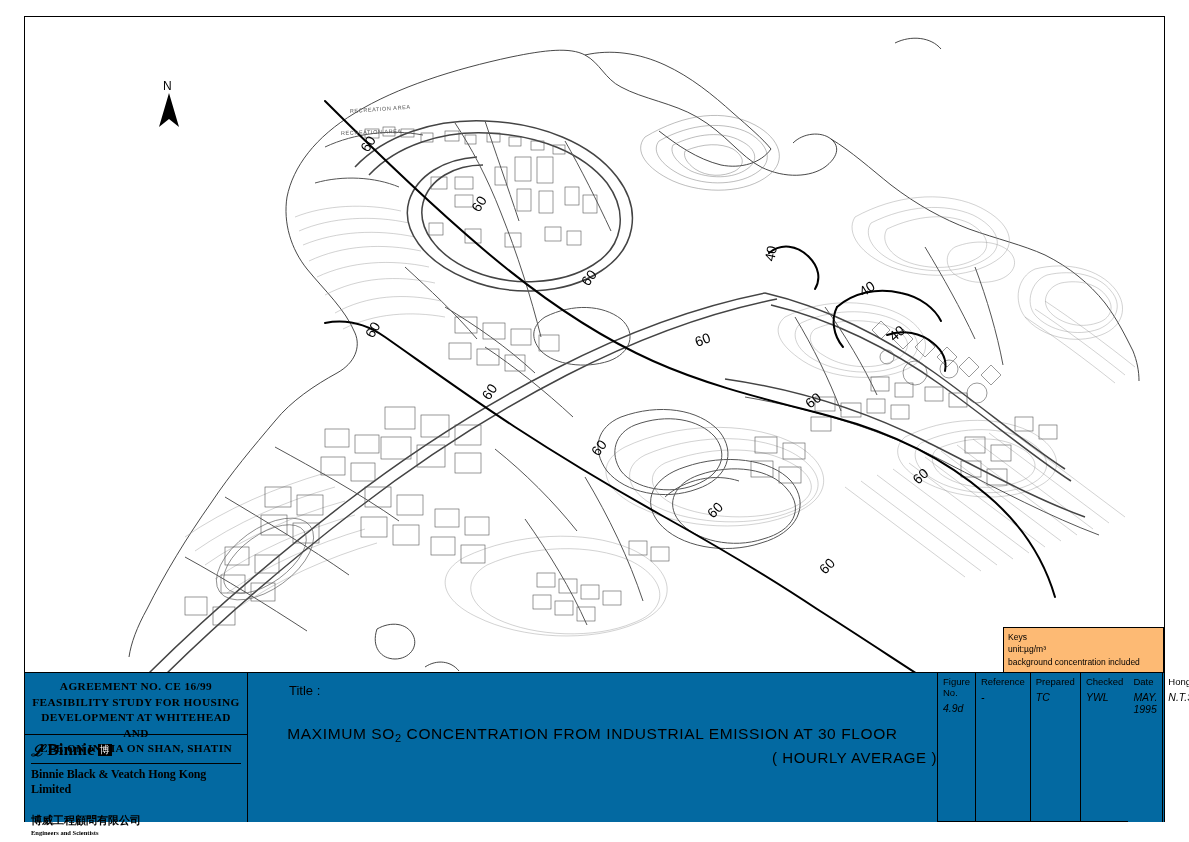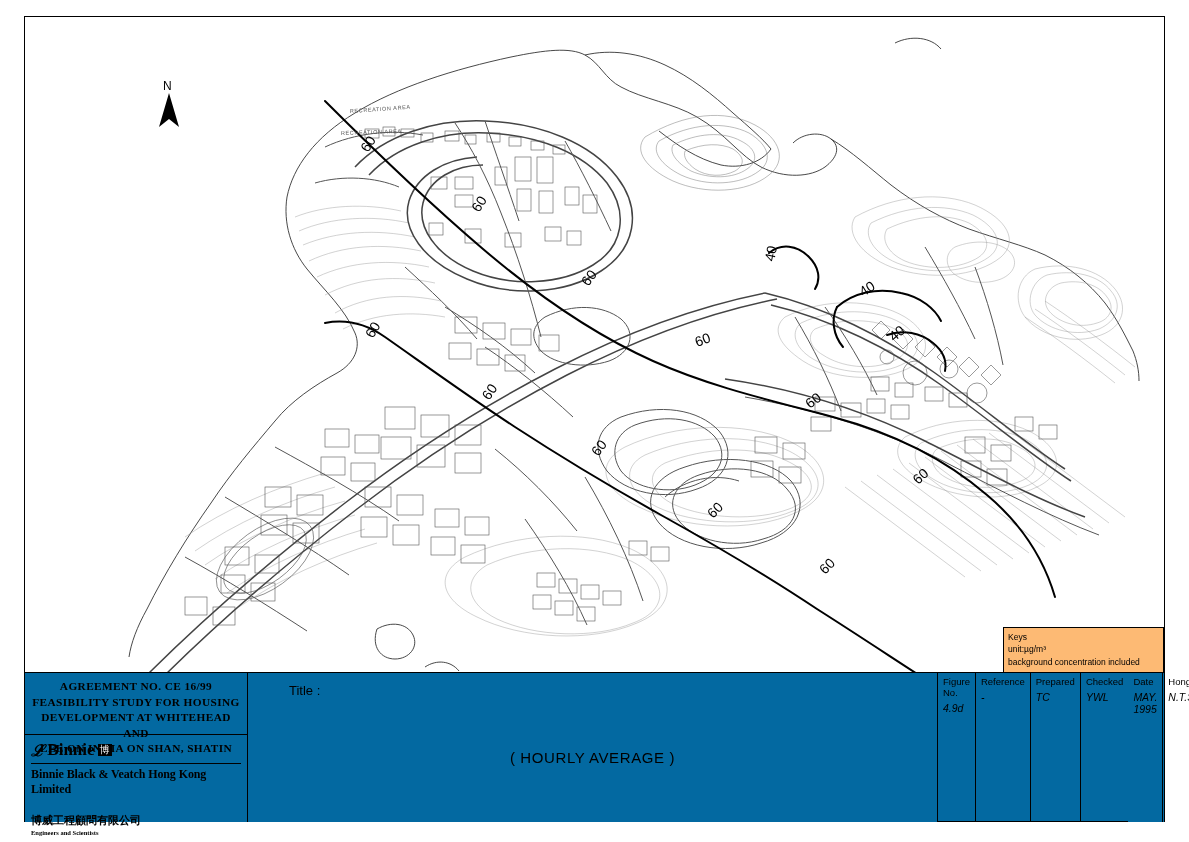--- a/index.html
+++ b/index.html
@@ -189,21 +189,21 @@
     font-size: 11px;
     vertical-align: baseline;
     position: relative;
     top: 3px;
   }
   .title-sub {
     position: absolute;
     left: 0;
     right: 0;
     top: 76px;
-    text-align: center;
+    text-align: right;
     font-size: 15px;
     letter-spacing: 0.6px;
     font-family: "Liberation Sans", sans-serif;
   }
 
   .tb-right {
     width: 226px;
     box-sizing: border-box;
     display: flex;
     flex-direction: row;
@@ -563,20 +563,23 @@
         </div>
         <div class="rule-under-logo"></div>
         <div class="consultant-name">Binnie  Black  &amp;  Veatch  Hong  Kong  Limited</div>
         <div class="consultant-cn">博威工程顧問有限公司</div>
         <div class="consultant-sub">Engineers and Scientists</div>
       </div>
     </div>
 
     <div class="tb-mid">
       <div class="title-label">Title :</div>
+      <div class="title-main">
+        <span>MAXIMUM  SO</span><sub>2</sub><span>  CONCENTRATION  FROM  INDUSTRIAL  EMISSION  AT  30  FLOOR</span>
+      </div>
       <div class="title-sub">( HOURLY AVERAGE )</div>
     </div>
 
     <div class="tb-right">
       <div class="tb-row">
         <div class="tb-cell divider">
           <div class="cell-label">Figure No.</div>
           <div class="cell-value">4.9d</div>
         </div>
       </div>

